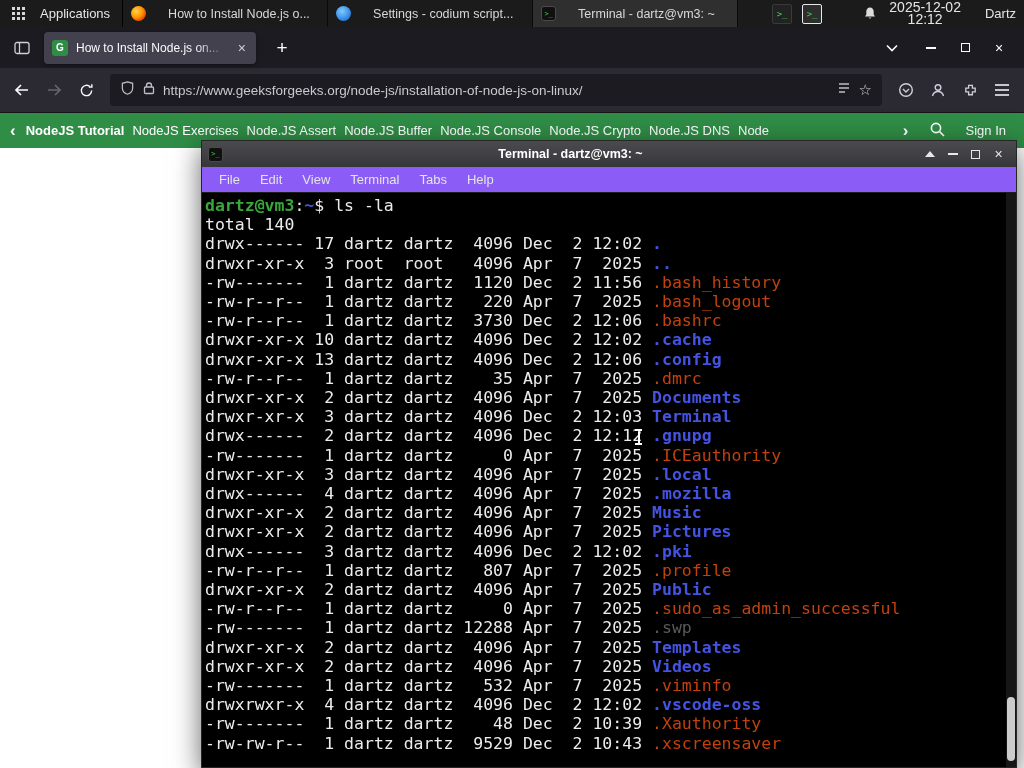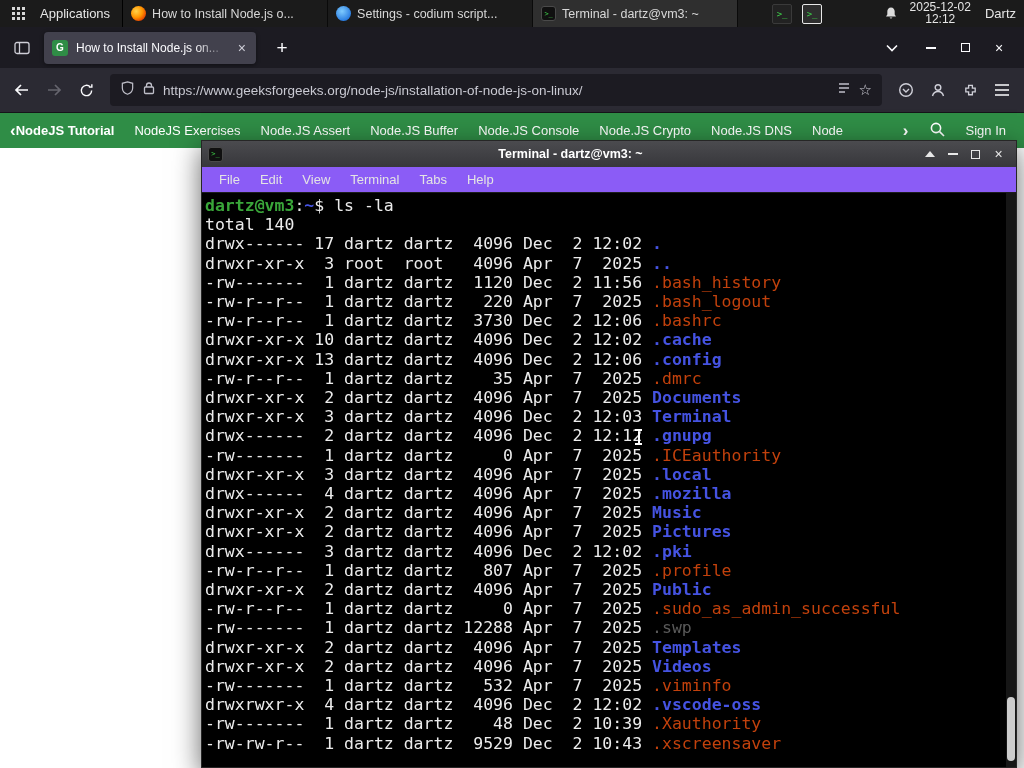--- a/index.html
+++ b/index.html
@@ -3,38 +3,38 @@
 <meta charset="utf-8">
 <style>
   *{margin:0;padding:0;box-sizing:border-box}
   html,body{width:1024px;height:768px;overflow:hidden;background:#fff;
     font-family:"Liberation Sans",sans-serif;position:relative}
 
   
   .panel{position:absolute;top:0;left:0;width:1024px;height:27px;background:#1b1b1b;
     color:#e6e6e6;display:flex;align-items:center;font-size:13px;z-index:50}
   .papps{display:flex;align-items:center;gap:15px;padding:0 12px;height:100%;border-right:1px solid #000}
-  .pwin{display:flex;align-items:center;gap:6px;width:205px;height:100%;padding:0 8px;
+  .pwin{display:flex;align-items:center;gap:22px;width:205px;height:100%;padding:0 8px;
     border-right:1px solid #0a0a0a;color:#d8d8d8;overflow:hidden}
   .pwin.active{background:#2f2f2f}
   .wtitle{white-space:nowrap;overflow:hidden;font-size:12.5px}
   .wic{width:15px;height:15px;border-radius:50%;flex:0 0 auto}
   .ffic{background:radial-gradient(circle at 35% 35%,#ffd24a,#ff9500 45%,#e33d00 78%)}
   .setic{background:radial-gradient(circle at 40% 35%,#7ecbff,#2a7de1 72%)}
   .tic{width:15px;height:15px;border-radius:3px;background:#101010;border:1px solid #4a4a4a;
     color:#3fd14a;font-size:7px;display:flex;align-items:center;justify-content:center;
     font-family:"DejaVu Sans Mono",monospace;flex:0 0 auto}
   .ptray{display:flex;align-items:center;gap:10px;margin-left:34px}
   .trayic{width:20px;height:20px;border-radius:2px;background:#222;border:1px solid #3a3a3a;
     color:#3fd14a;font-size:9px;display:flex;align-items:center;justify-content:center;
     font-family:"DejaVu Sans Mono",monospace}
   .trayic.boxed{border:1px solid #e8e8e8;background:#2e2e2e}
   .pspacer{flex:1}
   .pbell{margin-right:12px;display:flex;align-items:center}
-  .pclock{font-size:12px;line-height:11.5px;text-align:center;margin-right:14px;color:#e6e6e6}
+  .pclock{font-size:14px;line-height:11.5px;text-align:center;margin-right:24px;color:#e6e6e6}
   .puser{font-size:13px;margin-right:8px}
 
   
   .browser{position:absolute;top:27px;left:0;width:1024px;height:741px;background:#fff;z-index:10}
   .tabbar{height:41px;background:#1c1b22;display:flex;align-items:center;padding:0 8px}
   .fview{width:28px;height:28px;border-radius:4px;display:flex;align-items:center;justify-content:center}
   .tab{width:212px;height:32px;background:#42414d;border-radius:4px;margin-left:8px;display:flex;
     align-items:center;gap:8px;padding:0 8px;color:#fbfbfe;font-size:12px;box-shadow:0 1px 4px rgba(0,0,0,.45)}
   .favicon{width:16px;height:16px;border-radius:3px;background:#2f8d46;color:#fff;font-size:10px;
     font-weight:bold;display:flex;align-items:center;justify-content:center;flex:0 0 auto}
@@ -52,21 +52,21 @@
 
   .toolbar{height:45px;background:#2b2a33;display:flex;align-items:center;padding:0 6px;border-bottom:1px solid #151419}
   .navbtn{width:32px;height:32px;display:flex;align-items:center;justify-content:center;border-radius:4px}
   .urlbar{flex:1;height:32px;background:#1c1b22;border-radius:4px;margin:0 8px;display:flex;
     align-items:center;gap:8px;padding:0 10px}
   .url-text{flex:1;font-size:13.5px;color:#c9c9d2;white-space:nowrap;overflow:hidden}
 
   .sitenav{position:relative;height:35px;background:#2f8d46;display:flex;align-items:center;
     color:#fff;font-size:13px;padding:0 10px;overflow:hidden}
   .sn-chev{font-weight:bold;font-size:17px;line-height:1}
-  .sn-items{display:flex;gap:20px;align-items:center;white-space:nowrap;overflow:hidden;flex:1;}
+  .sn-items{display:flex;gap:8px;align-items:center;white-space:nowrap;overflow:hidden;flex:1;margin-left:10px}
   .sn-items span:first-child{font-weight:bold}
   .sn-right{position:absolute;right:0;top:0;height:100%;display:flex;align-items:center;gap:20px;
     background:#2f8d46;padding:0 18px 0 8px}
   .page{height:620px;background:#ffffff}
 
   
   .term{position:absolute;left:201px;top:140px;width:816px;height:628px;background:#000;
     box-shadow:0 8px 26px rgba(0,0,0,.6);z-index:40;display:flex;flex-direction:column;border:1px solid #262626}
   .ttl{height:26px;background:linear-gradient(#4b4b4f,#37373b);display:flex;align-items:center;
     padding:0 6px;color:#fff;flex:0 0 auto}

